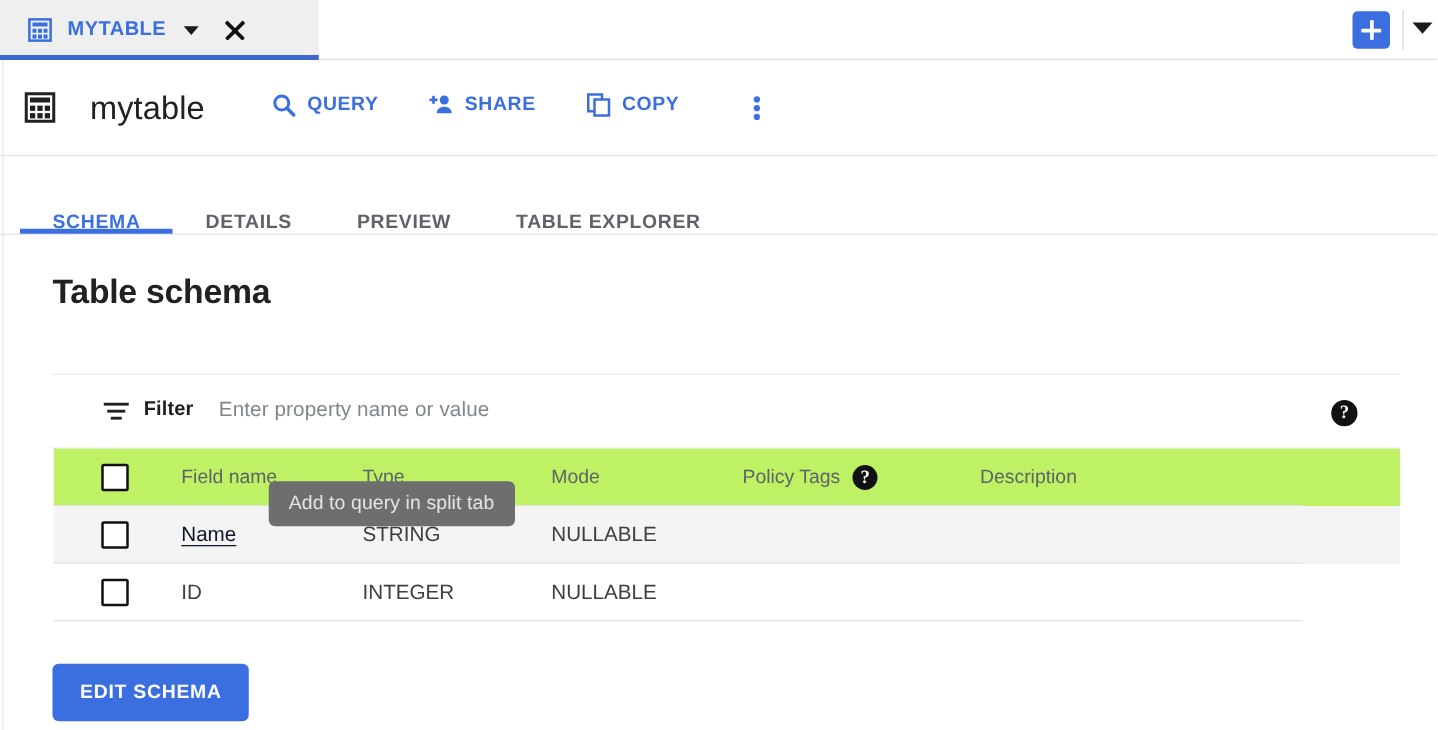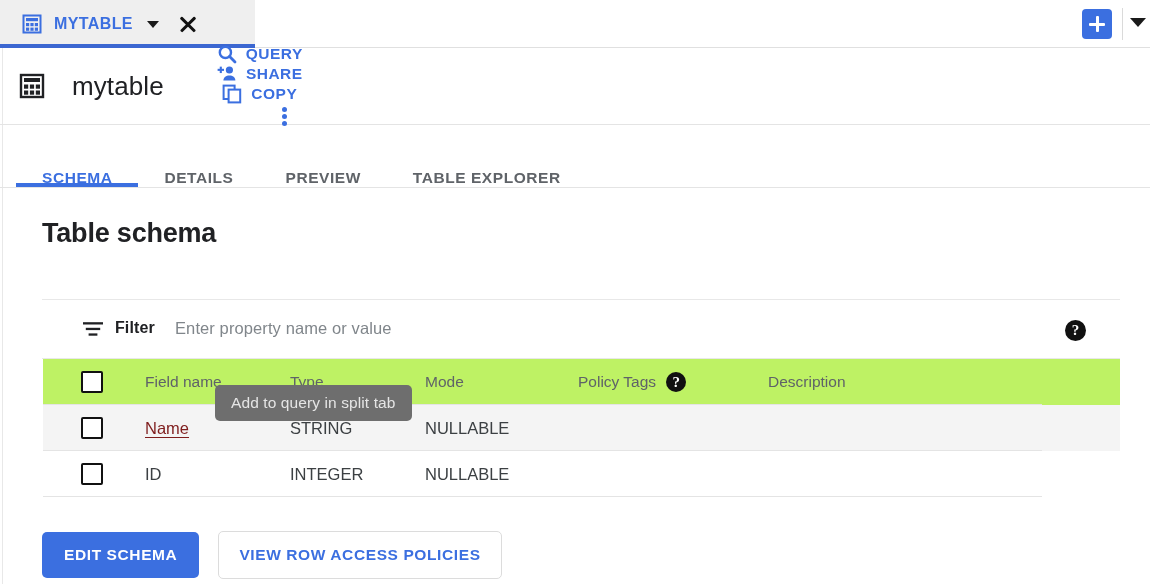--- a/index.html
+++ b/index.html
@@ -74,21 +74,21 @@
     position:absolute; left:0; top:48px; width:1150px; height:77px;
     border-bottom:1px solid #e4e4e4;
     box-sizing:border-box;
     display:flex; align-items:center;
   }
   .hdr-grid-icon { margin-left:19px; width:26px; height:26px; flex:0 0 auto; }
   .hdr-title {
     margin-left:27px; font-size:26px; color:#202124; font-weight:400;
     letter-spacing:0.1px; white-space:nowrap;
   }
-  .tb-actions { display:flex; align-items:center; margin-left:53px;flex-direction:column; }
+  .tb-actions { display:flex; align-items:flex-start; margin-left:53px; }
   .tb-btn {
     display:flex; align-items:center; color:#3b6fe0;
     font-size:15.5px; font-weight:600; letter-spacing:0.5px;
     margin-right:40px; white-space:nowrap;
   }
   .tb-btn .ic { width:20px; height:20px; margin-right:9px; flex:0 0 auto; }
   .tb-more {
     width:24px; height:24px; position:relative; margin-left:10px;
   }
   .tb-more i {
@@ -164,30 +164,30 @@
   }
   .tr.head { background:#bef264; color:#5f6368; font-size:15.5px; }
   .tr.rowhover { background:#f4f4f4; }
   .tr .rule {
     position:absolute; left:0; bottom:0; width:999px; height:1px; background:#e4e4e4;
   }
   .cell { box-sizing:border-box; white-space:nowrap; }
   .c-check { width:102px; display:flex; align-items:center; padding-left:38px; }
   .c-field { width:145px; }
   .c-type  { width:135px; }
-  .c-mode  { width:153px; }
+  .c-mode  { width:153px;margin-left:16px; }
   .c-tags  { width:190px; display:flex; align-items:center; }
   .c-desc  { width:220px; }
   .chk {
     width:22px; height:22px; border:2.6px solid #111; border-radius:2px;
     background:#fff; box-sizing:border-box;
   }
   .tr.body { font-size:16.5px; color:#3c4043; }
   .fieldlink {
-    color:#7f1d1d; text-decoration:underline; text-underline-offset:3px;
+    color:#0f172a; text-decoration:underline; text-underline-offset:3px;
   }
   .tags-help { position:relative; margin-left:10px; top:0; width:20px; height:20px; }
 
   
   .tooltip {
     position:absolute; left:215px; top:385px;
     background:#6e6e6e; color:#e5e5e5;
     font-size:15.5px; letter-spacing:0.1px;
     padding:9px 16px; border-radius:5px;
     white-space:nowrap; z-index:40;
@@ -371,19 +371,18 @@
         <div class="cell c-type">INTEGER</div>
         <div class="cell c-mode">NULLABLE</div>
         <div class="cell c-tags"></div>
         <div class="cell c-desc"></div>
         <div class="rule"></div>
       </div>
     </div>
 
     <div class="btn-row">
       <div class="btn-primary">EDIT SCHEMA</div>
-      <div class="btn-outline">VIEW ROW ACCESS POLICIES</div>
     </div>
   </div>
 
   <div class="tooltip">Add to query in split tab</div>
 
 </div>
 
 </body></html>

